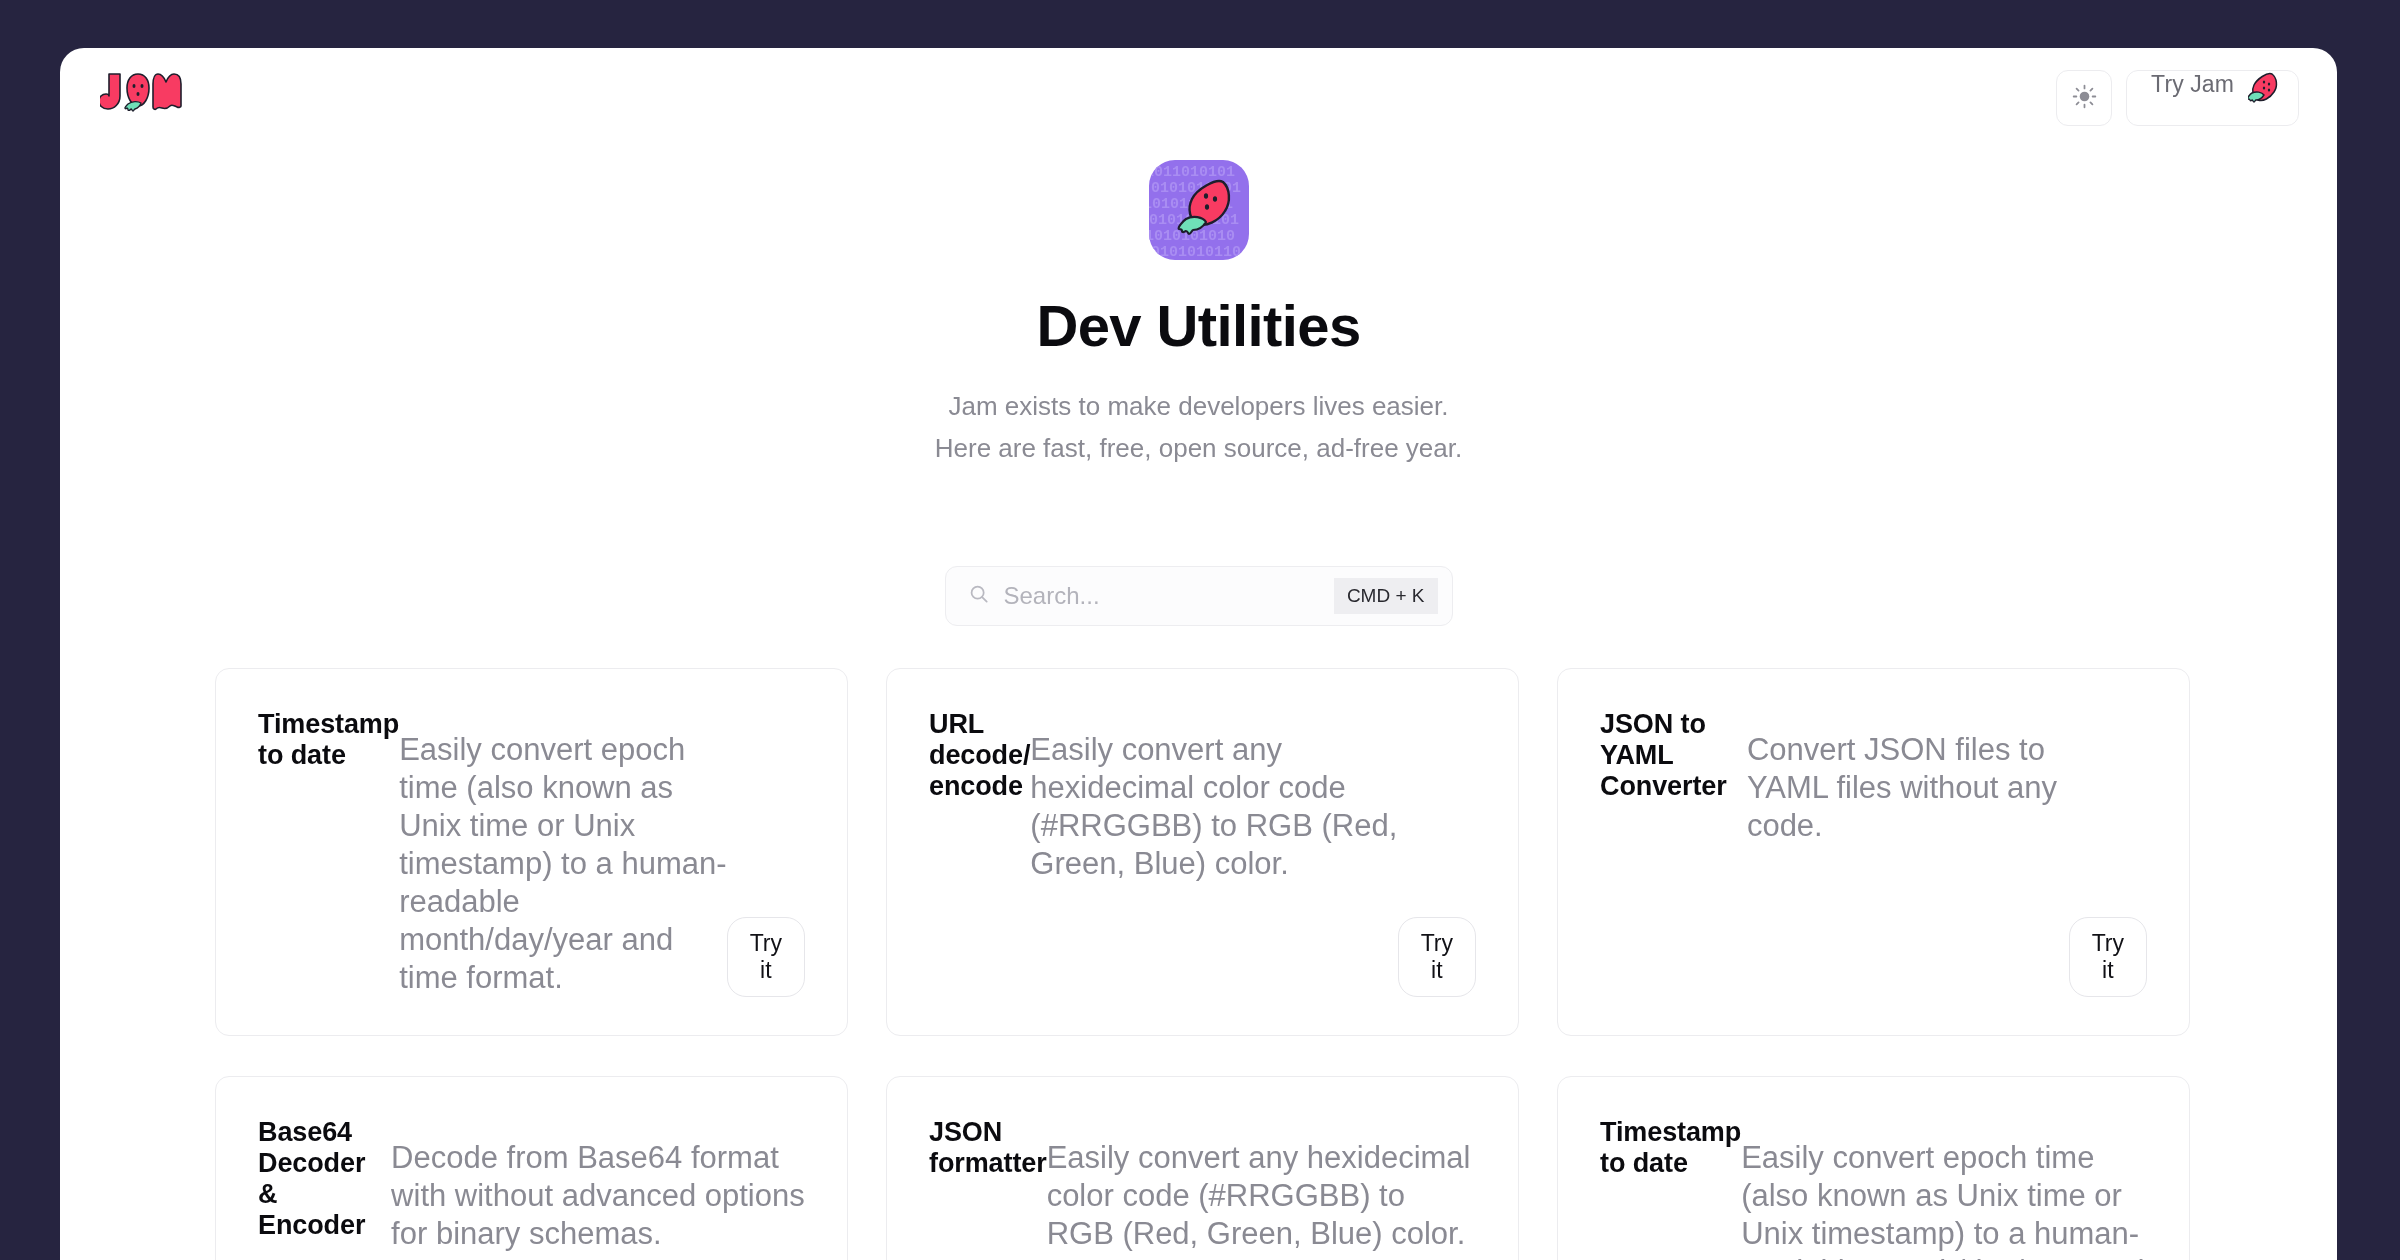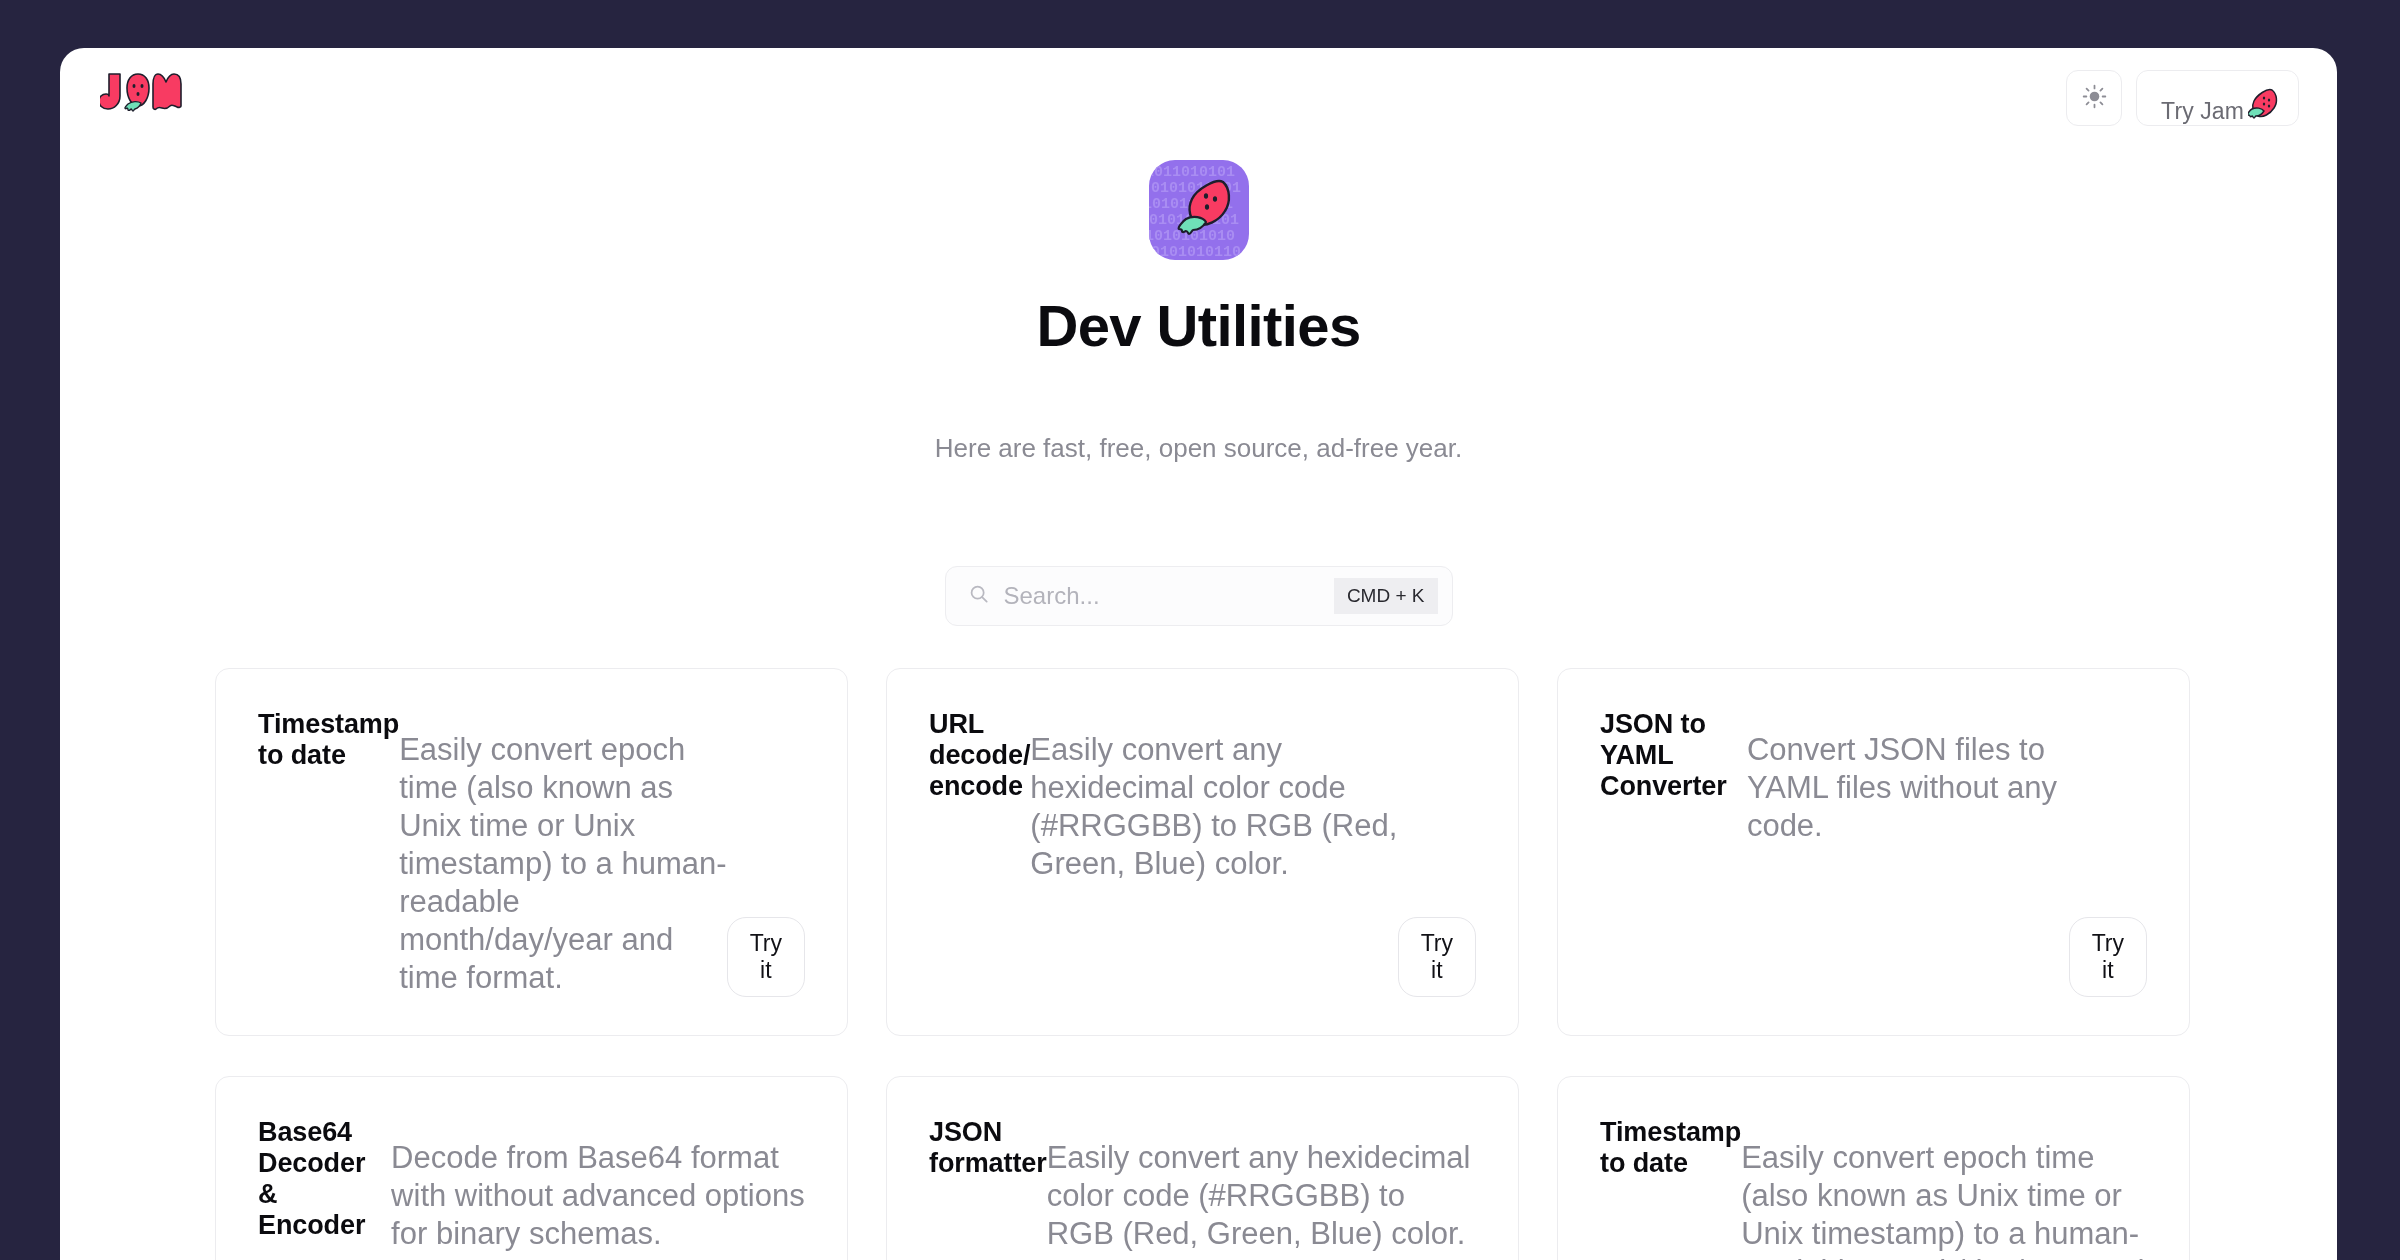--- a/index.html
+++ b/index.html
@@ -64,22 +64,22 @@
     justify-content: center;
     cursor: pointer;
   }
 
   .try-jam-btn {
     height: 56px;
     border: 1px solid #ececef;
     border-radius: 12px;
     background: #fff;
     display: flex;
-    align-items: flex-end;
-    gap: 4px;
+    align-items: flex-start;
+    gap: 14px;
     padding: 0 18px 0 24px;
     cursor: pointer;
   }
 
   .try-jam-label {
     font-size: 23px;
     color: #6b6b73;
     letter-spacing: 0.1px;
     white-space: nowrap;
   }
@@ -300,21 +300,21 @@
             <ellipse cx="66" cy="39" rx="2.1" ry="2.8"></ellipse>
             <ellipse cx="58" cy="47" rx="2.1" ry="2.8"></ellipse>
           </g>
         </g>
       </svg>
     </span>
 
     <h1 class="hero-title">Dev Utilities</h1>
 
     <p class="hero-sub">
-      <br>
+      <span>Jam exists to make developers lives easier.</span><br>
       <span>Here are fast, free, open source, ad-free year.</span>
     </p>
   </div>
 
   <div class="search-wrap">
     <span class="search-icon">
       <svg viewBox="0 0 24 24" width="22" height="22" aria-hidden="true">
         <circle cx="10.5" cy="10.5" r="6.6" fill="none" stroke="#b9b9c1" stroke-width="1.9"></circle>
         <line x1="15.4" y1="15.4" x2="20.4" y2="20.4" stroke="#b9b9c1" stroke-width="1.9" stroke-linecap="round"></line>
       </svg>

